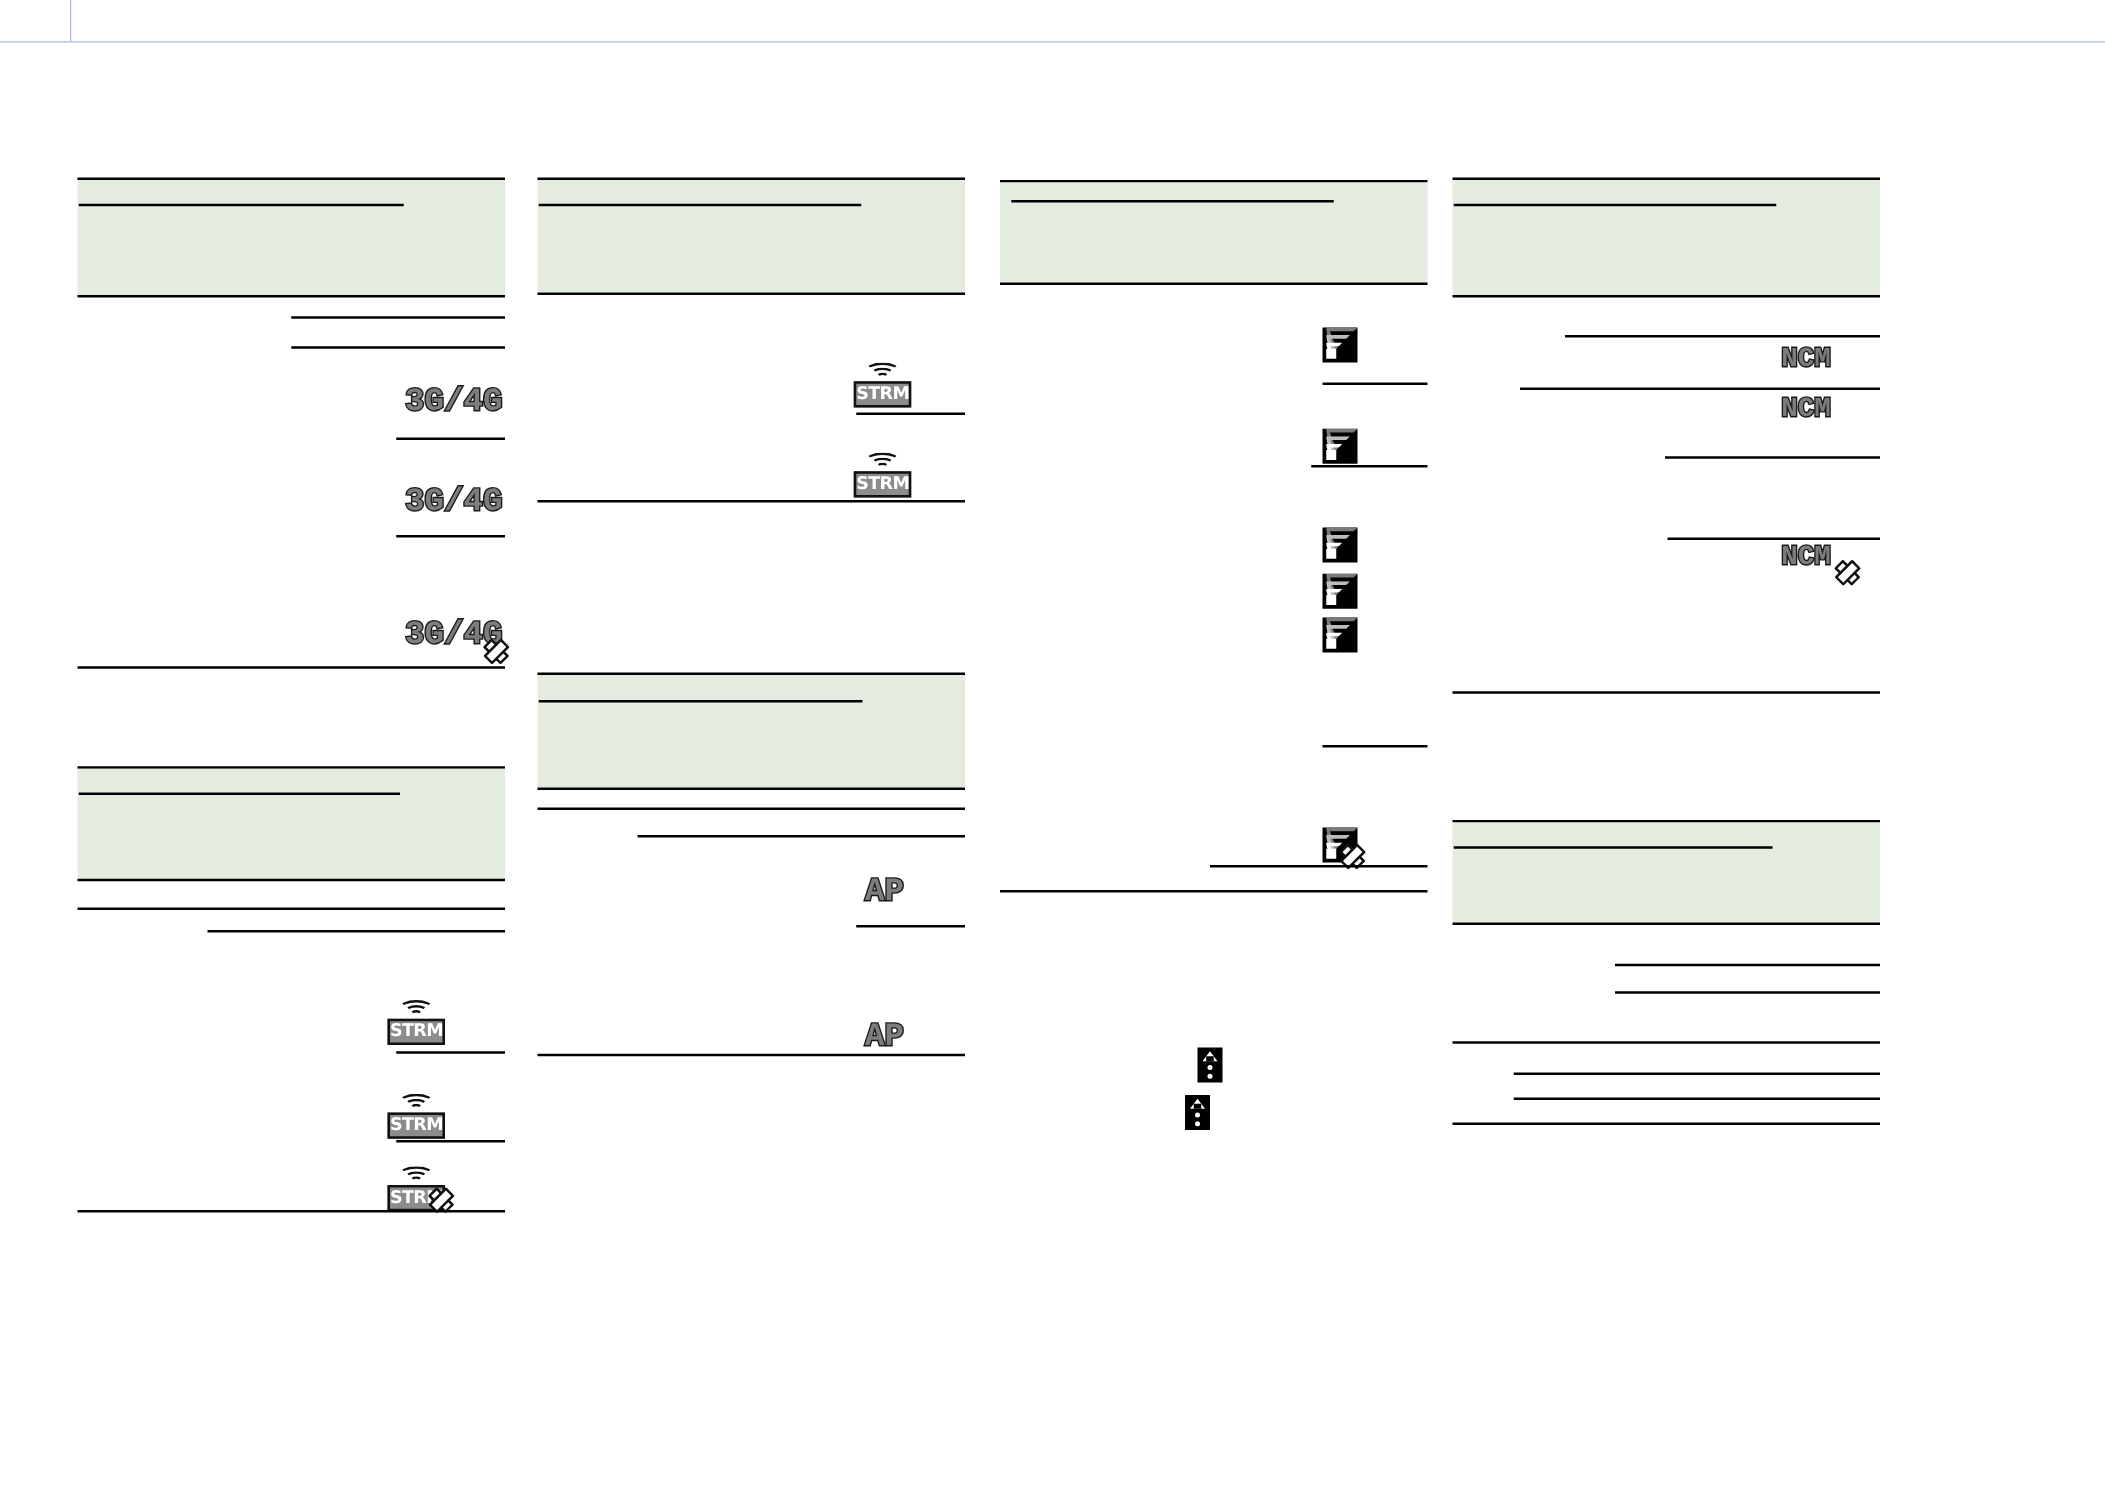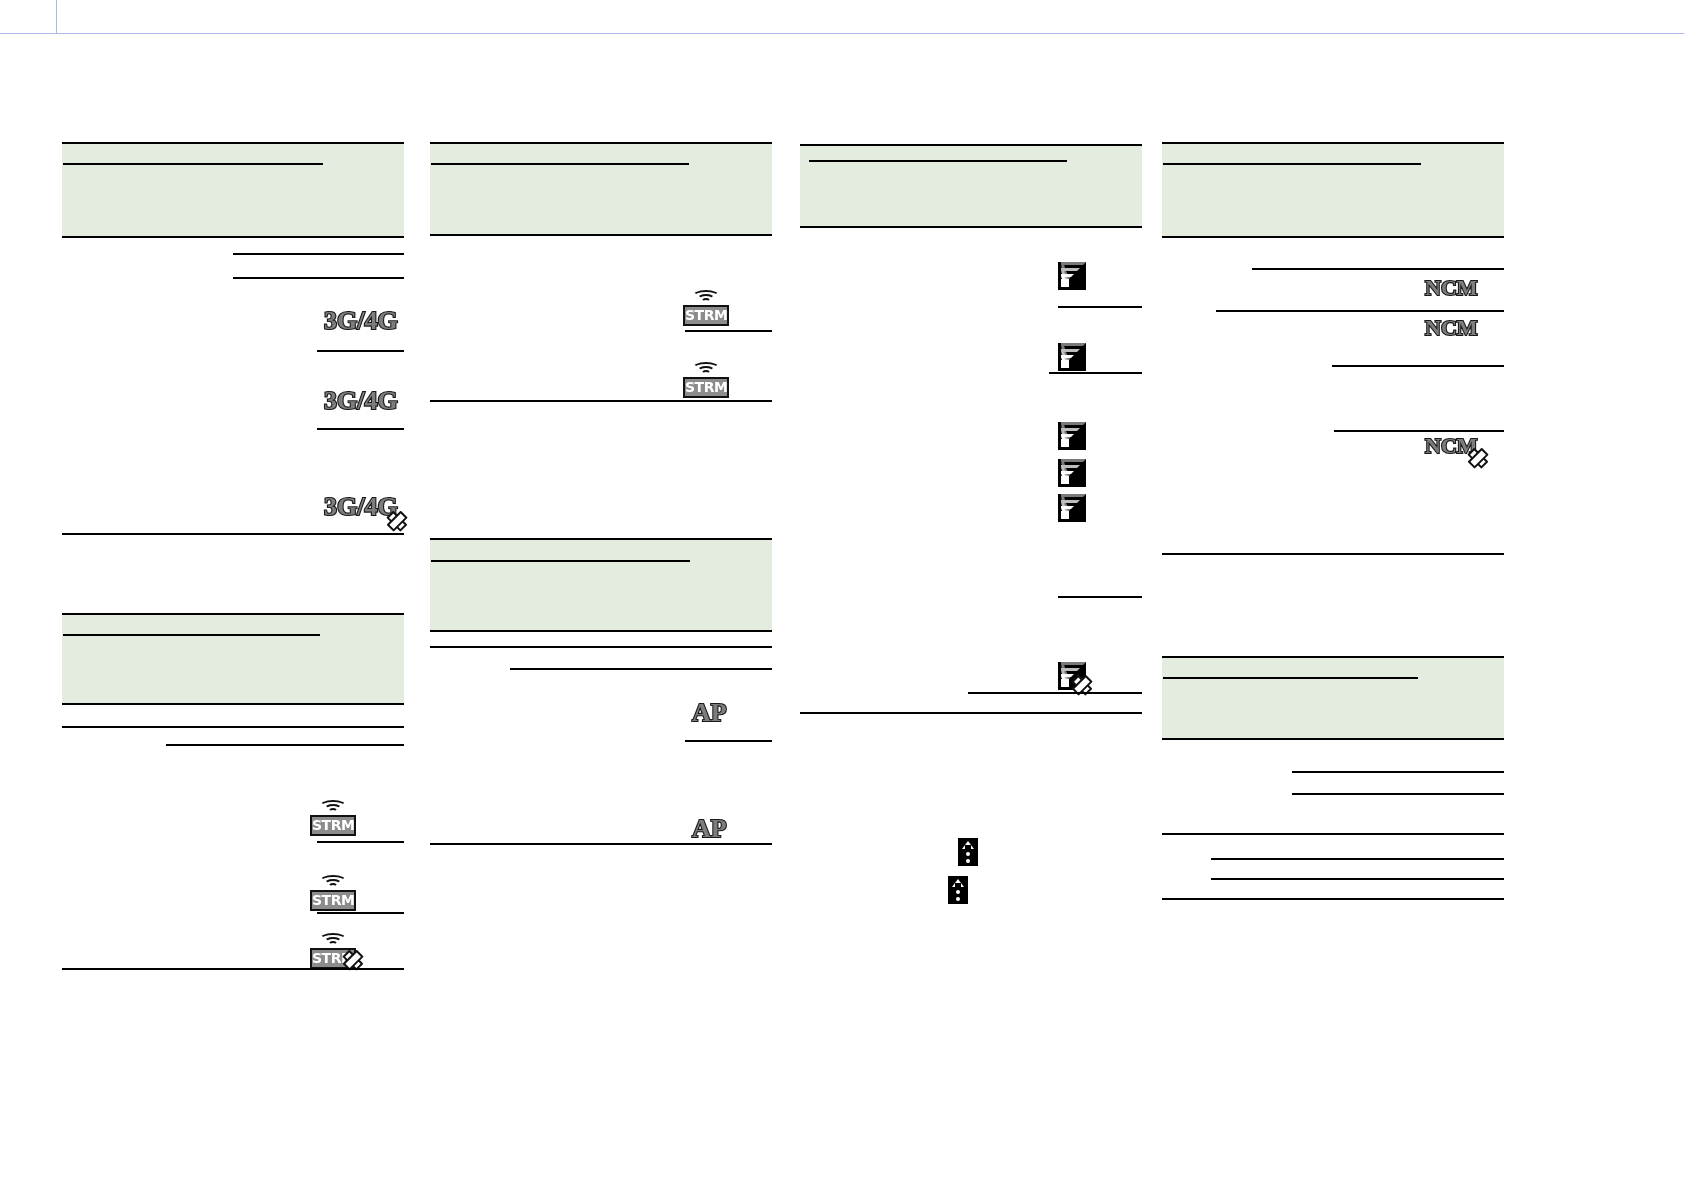--- a/index.html
+++ b/index.html
@@ -13,21 +13,21 @@
   
   .rule{position:absolute;background:#000000;height:2px;}
   .greenbox{position:absolute;background:#e3ecdf;}
 
   
   .icon{position:absolute;}
 
   
   .glyph{
     position:absolute;
-    font-family:Liberation Serif, serif;
+    font-family:Liberation Mono, monospace;
     font-weight:bold;
     color:#7d7d7d;
     -webkit-text-stroke:2.2px #1a1a1a;
     paint-order:stroke fill;
     letter-spacing:0px;
     white-space:nowrap;
     line-height:1;
     text-align:right;
   }
 

